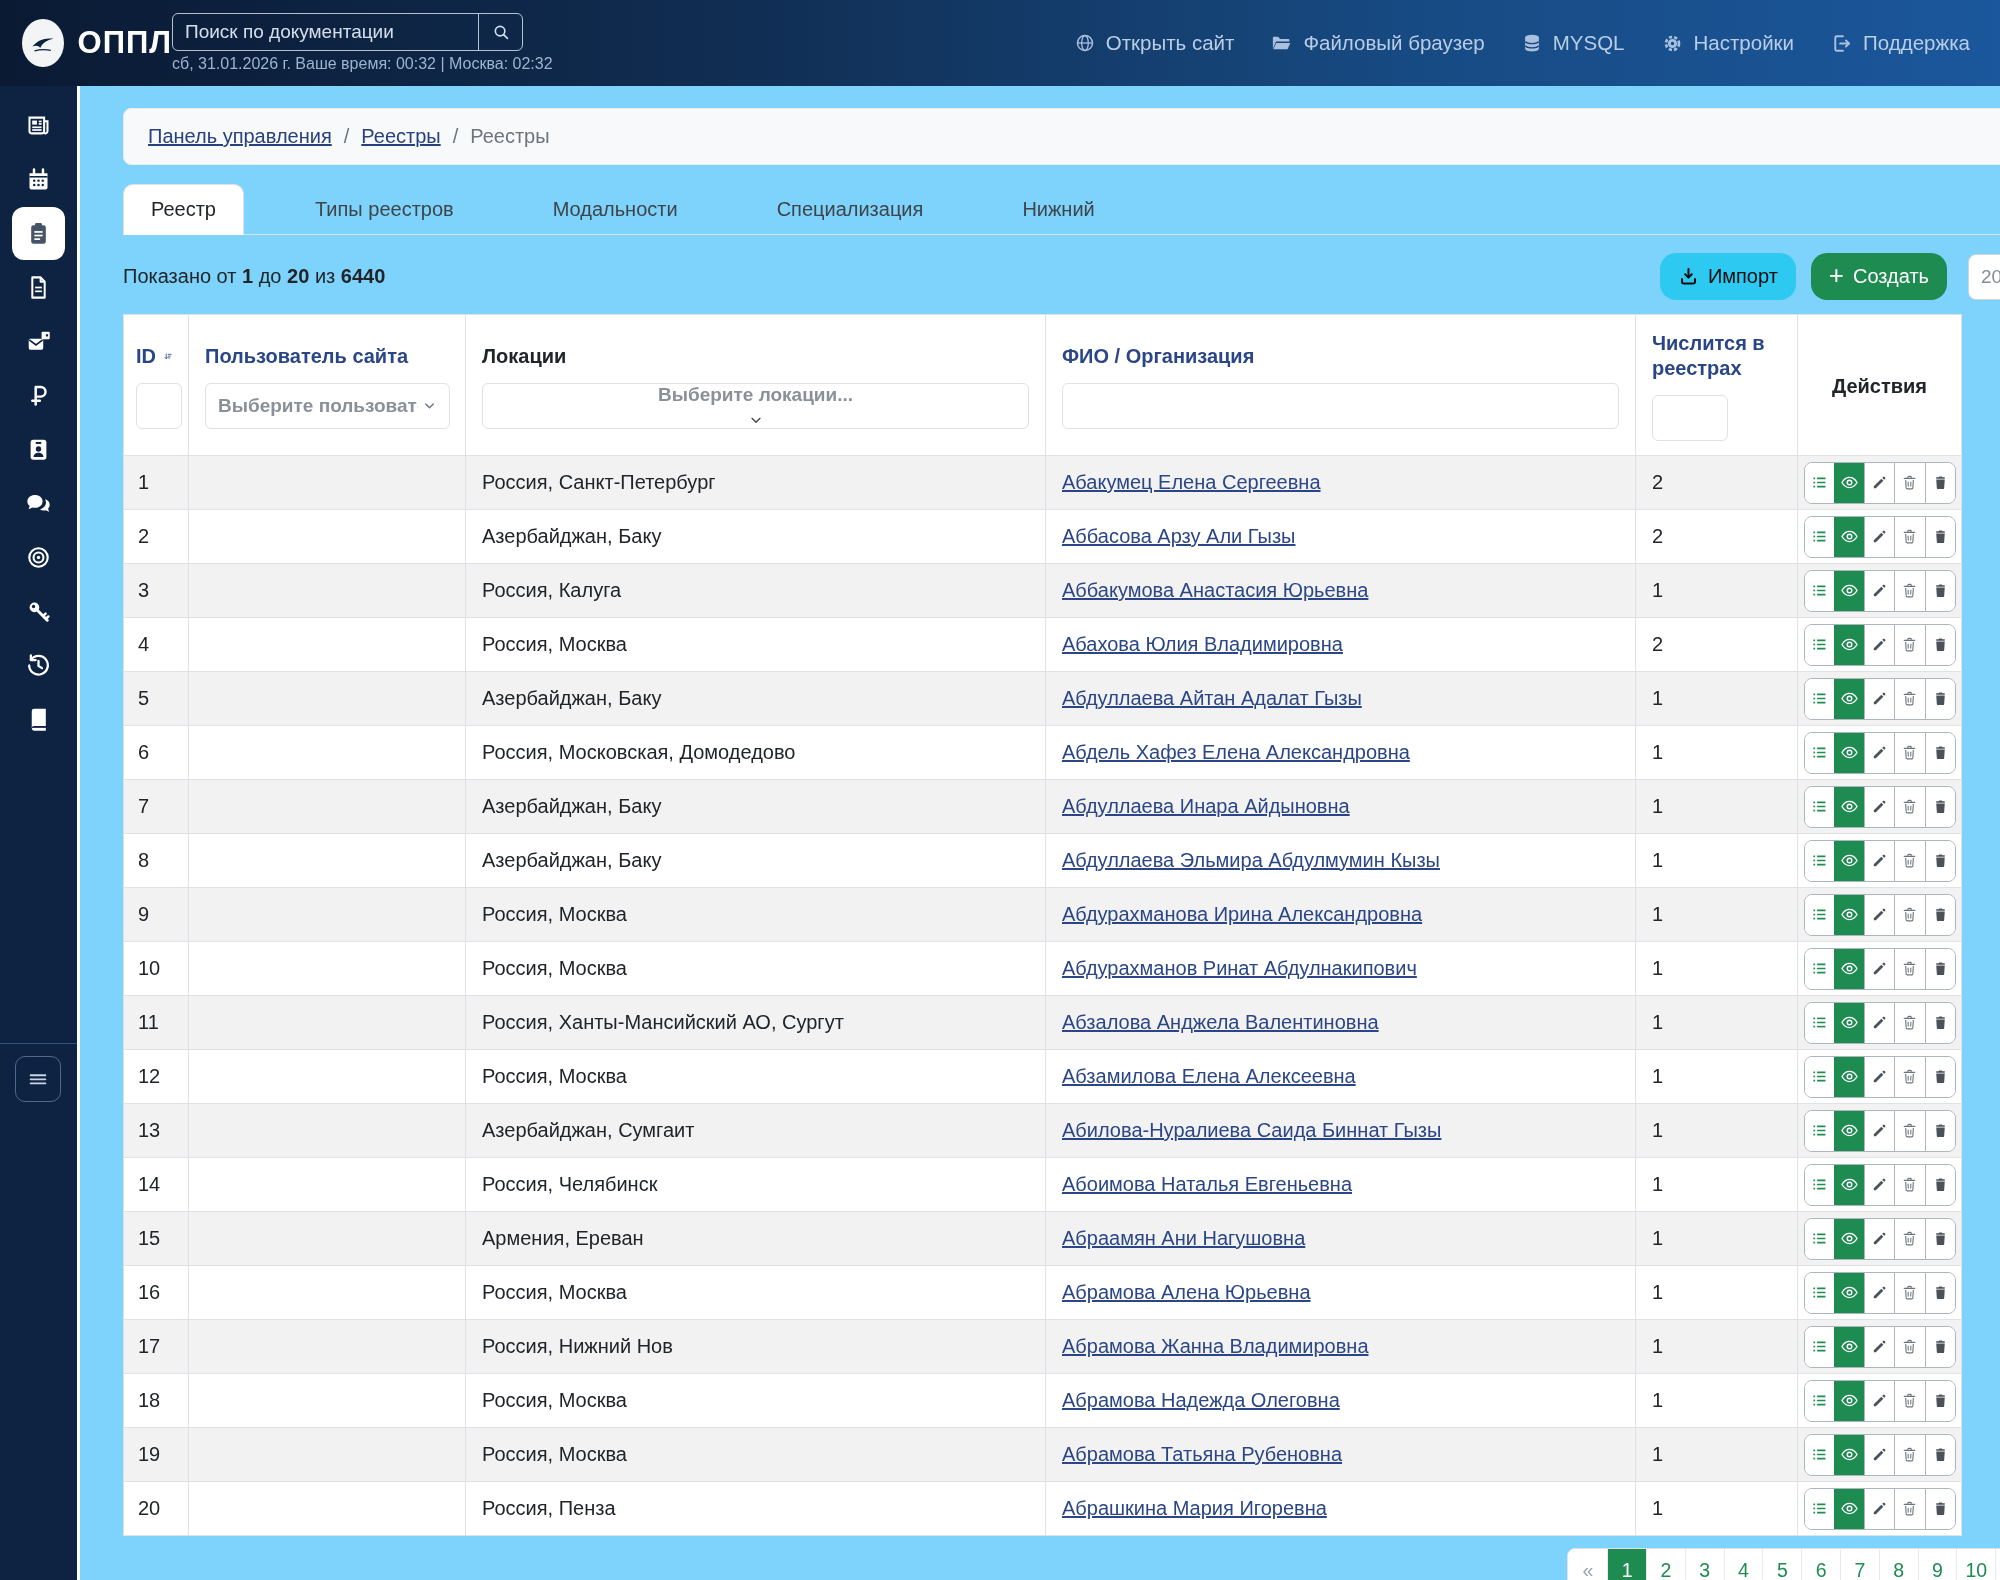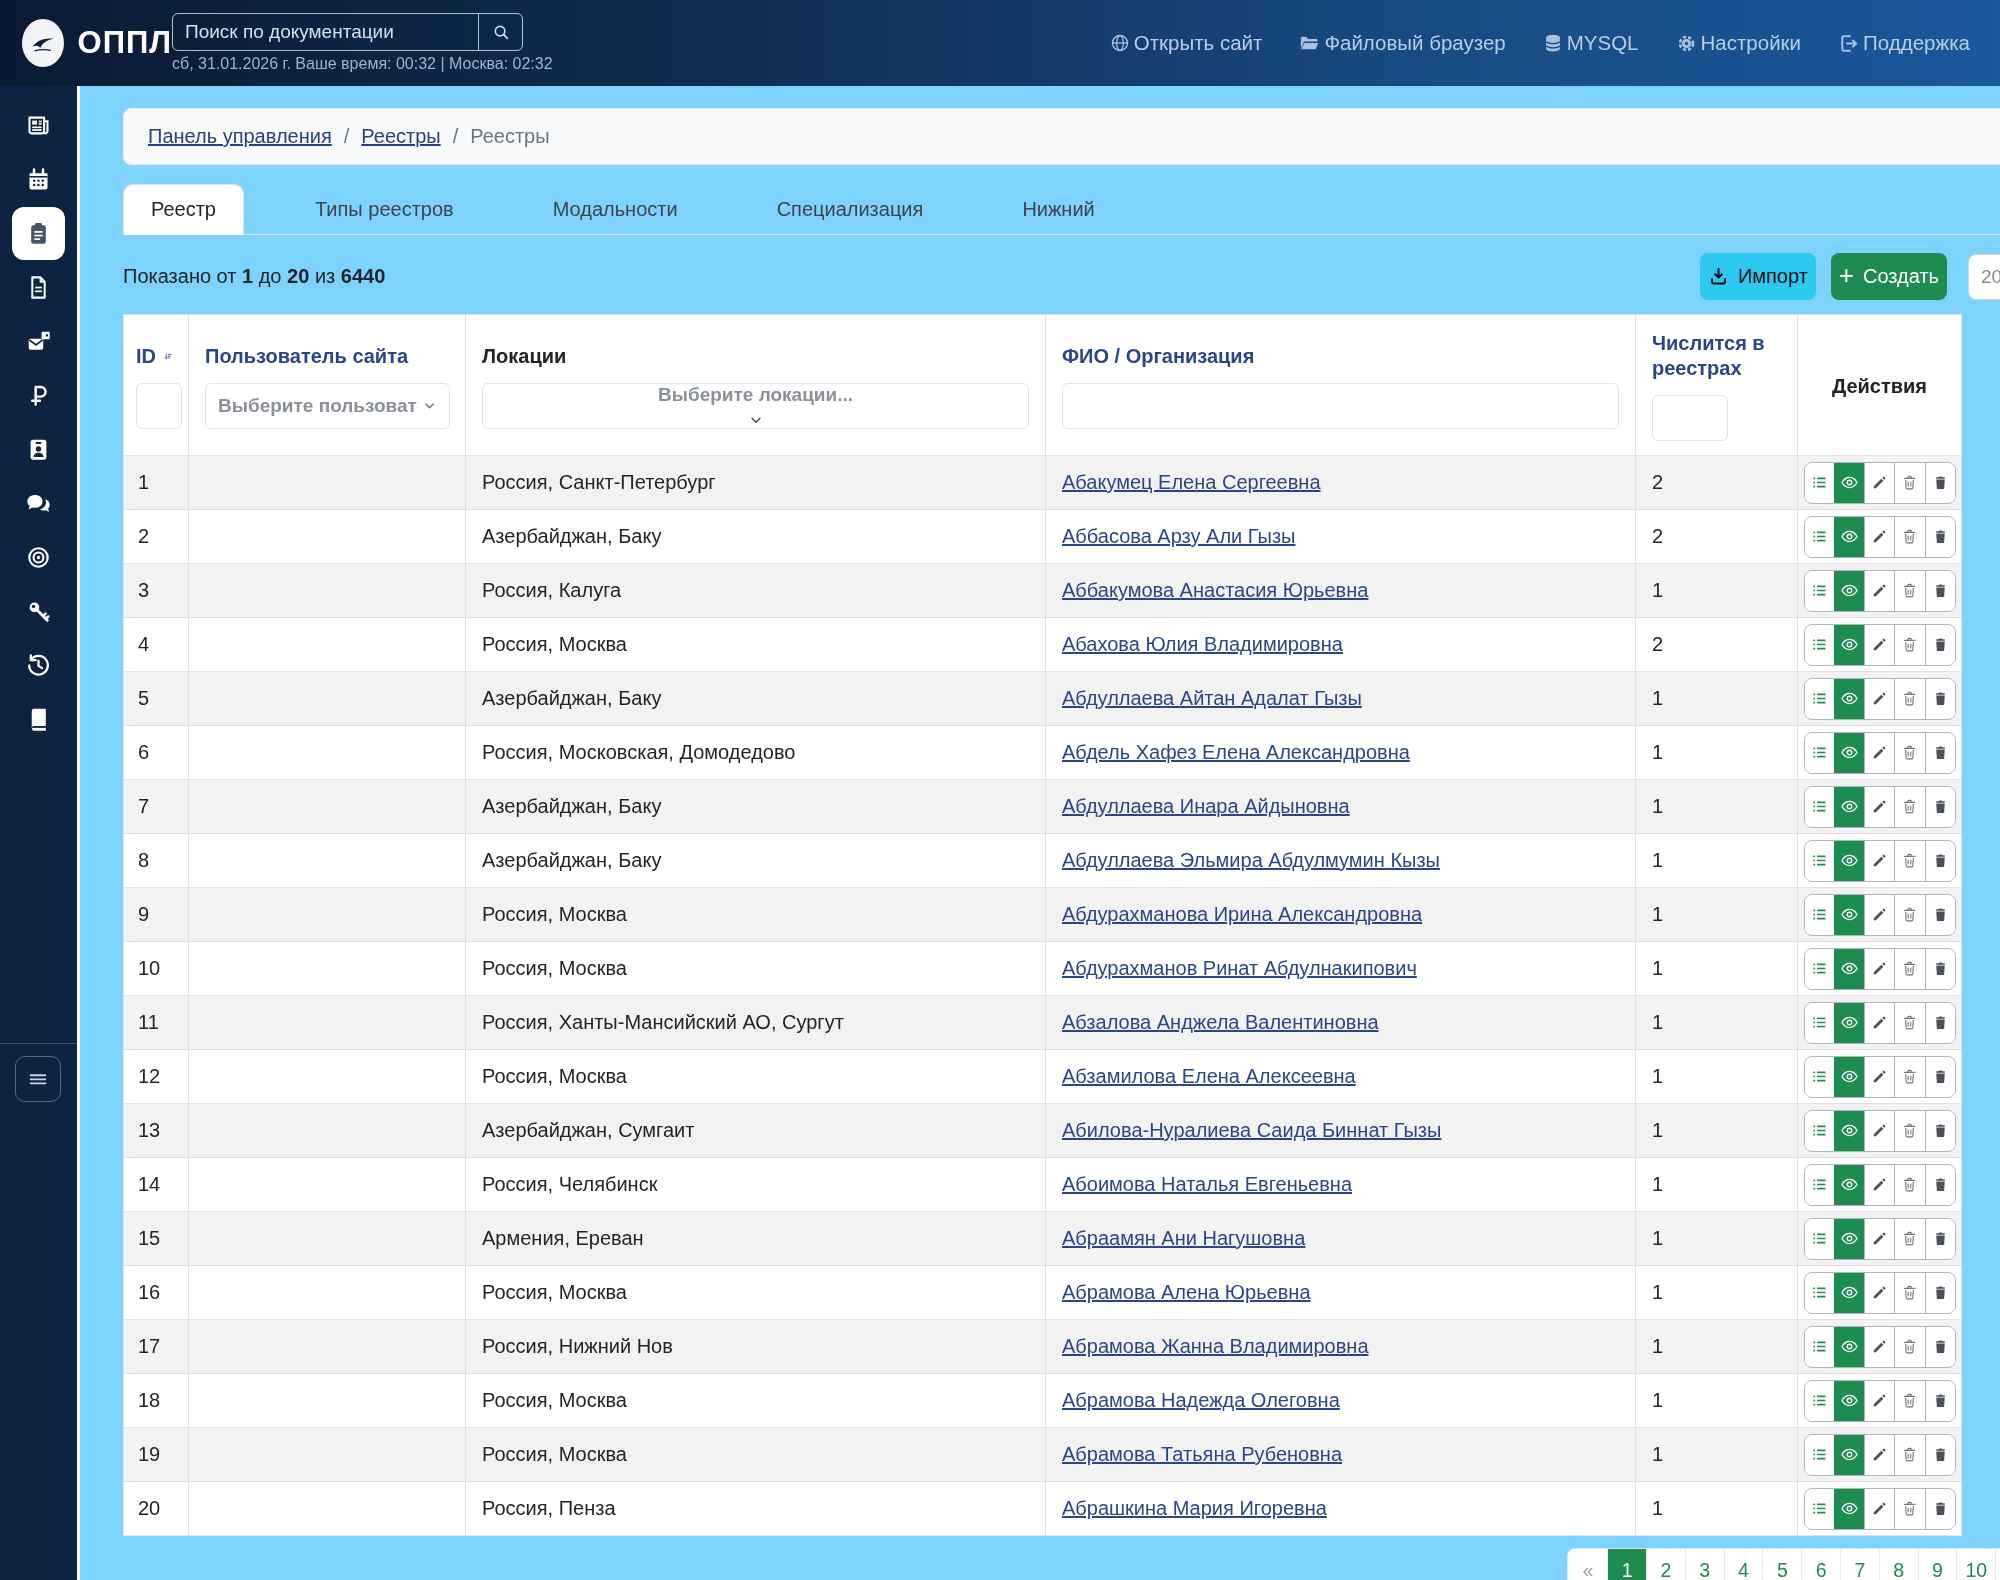--- a/index.html
+++ b/index.html
@@ -14,21 +14,21 @@
   .brand { display:flex; align-items:center; gap:14px; padding-left:22px; width:172px; flex-shrink:0; }
   .logo-circle { width:48px; height:48px; border-radius:50%; background:#f2f4f6; display:flex; align-items:center; justify-content:center; }
   .brand-name { color:#fff; font-size:31px; font-weight:600; letter-spacing:1px; }
   .search-wrap { display:flex; flex-direction:column; margin-left:0; }
   .search-box { display:flex; width:351px; height:38px; border:1px solid rgba(222,233,246,.8); border-radius:6px; overflow:hidden; }
   .search-input { flex:1; background:transparent; border:none; outline:none; color:#eaf1fa; font-size:19px; padding:0 12px; font-family:inherit; }
   .search-input::placeholder { color:#dfe9f5; opacity:.95; }
   .search-btn { width:44px; background:transparent; border:none; border-left:1px solid rgba(222,233,246,.8); display:flex; align-items:center; justify-content:center; cursor:pointer; }
   .datetime { margin-top:4px; font-size:16px; color:#9db3d0; white-space:nowrap; }
   .top-nav { margin-left:auto; display:flex; align-items:center; gap:36px; padding-right:30px; }
-  .top-nav a { display:flex; align-items:center; gap:3px; color:#b9cde6; text-decoration:none; font-size:20.5px; white-space:nowrap; }
+  .top-nav a { display:flex; align-items:center; gap:10px; color:#b9cde6; text-decoration:none; font-size:20.5px; white-space:nowrap; }
 
   
   .sidebar { position:absolute; top:86px; left:0; width:77px; height:1494px; background:#0e2342; z-index:4; }
   .side-items { display:flex; flex-direction:column; align-items:center; padding-top:12px; }
   .side-item { width:77px; height:54px; display:flex; align-items:center; justify-content:center; cursor:pointer; }
   .side-item .tile { width:53px; height:53px; display:flex; align-items:center; justify-content:center; border-radius:12px; }
   .side-item.active .tile { background:#fff; }
   .side-divider { position:absolute; top:957px; left:0; width:77px; border-top:1px solid #33517e; }
   .side-toggle { position:absolute; top:970px; left:15px; width:46px; height:46px; border:1.5px solid #4f6890; border-radius:10px;
     background:transparent; display:flex; align-items:center; justify-content:center; cursor:pointer; }
@@ -42,21 +42,21 @@
   .breadcrumb .current { color:#6c757d; }
 
   .tabs { display:flex; margin-top:18px; border-bottom:1px solid #dee2e6;gap:43px; }
   .tab { font-size:20px; color:#3f4449; padding:13px 27px; cursor:pointer; position:relative; top:1px; background:transparent; border:1px solid transparent; }
   .tab.active { background:#fff; color:#212529; border-color:#dee2e6 #dee2e6 #fff #dee2e6; border-radius:10px 10px 0 0; }
 
   .toolbar { display:flex; align-items:center; margin-top:18px; }
   .shown-info { font-size:20px; color:#212529; }
   .shown-info b { font-weight:700; }
   .toolbar-right { margin-left:auto; display:flex; align-items:center; gap:15px; }
-  .btn { display:flex; align-items:center; gap:9px; height:47px; border:none; border-radius:8px; font-size:20px; font-family:inherit; cursor:pointer; padding:0 8px; }
+  .btn { display:flex; align-items:center; gap:9px; height:47px; border:none; border-radius:16px; font-size:20px; font-family:inherit; cursor:pointer; padding:0 18px; }
   .btn-import { background:#2dc9f0; color:#0b0d10; }
   .btn-create { background:#1e8b50; color:#fff; margin-right:6px; }
   .btn-create .plus { font-size:26px; line-height:1; font-weight:400; margin-top:-3px; }
   .pagesize { width:67px; height:46px; border:1px solid #ced4da; border-radius:8px; background:#fff; color:#848c94; font-size:19px;
     display:flex; align-items:center; justify-content:center; gap:7px; cursor:pointer; }
 
   
   table.data { margin-top:14px; width:1838px; border-collapse:collapse; table-layout:fixed; border:1px solid #dee2e6; }
   table.data th, table.data td { border-left:1px solid #dee2e6; vertical-align:middle; }
   table.data th:first-child, table.data td:first-child { border-left:none; }

